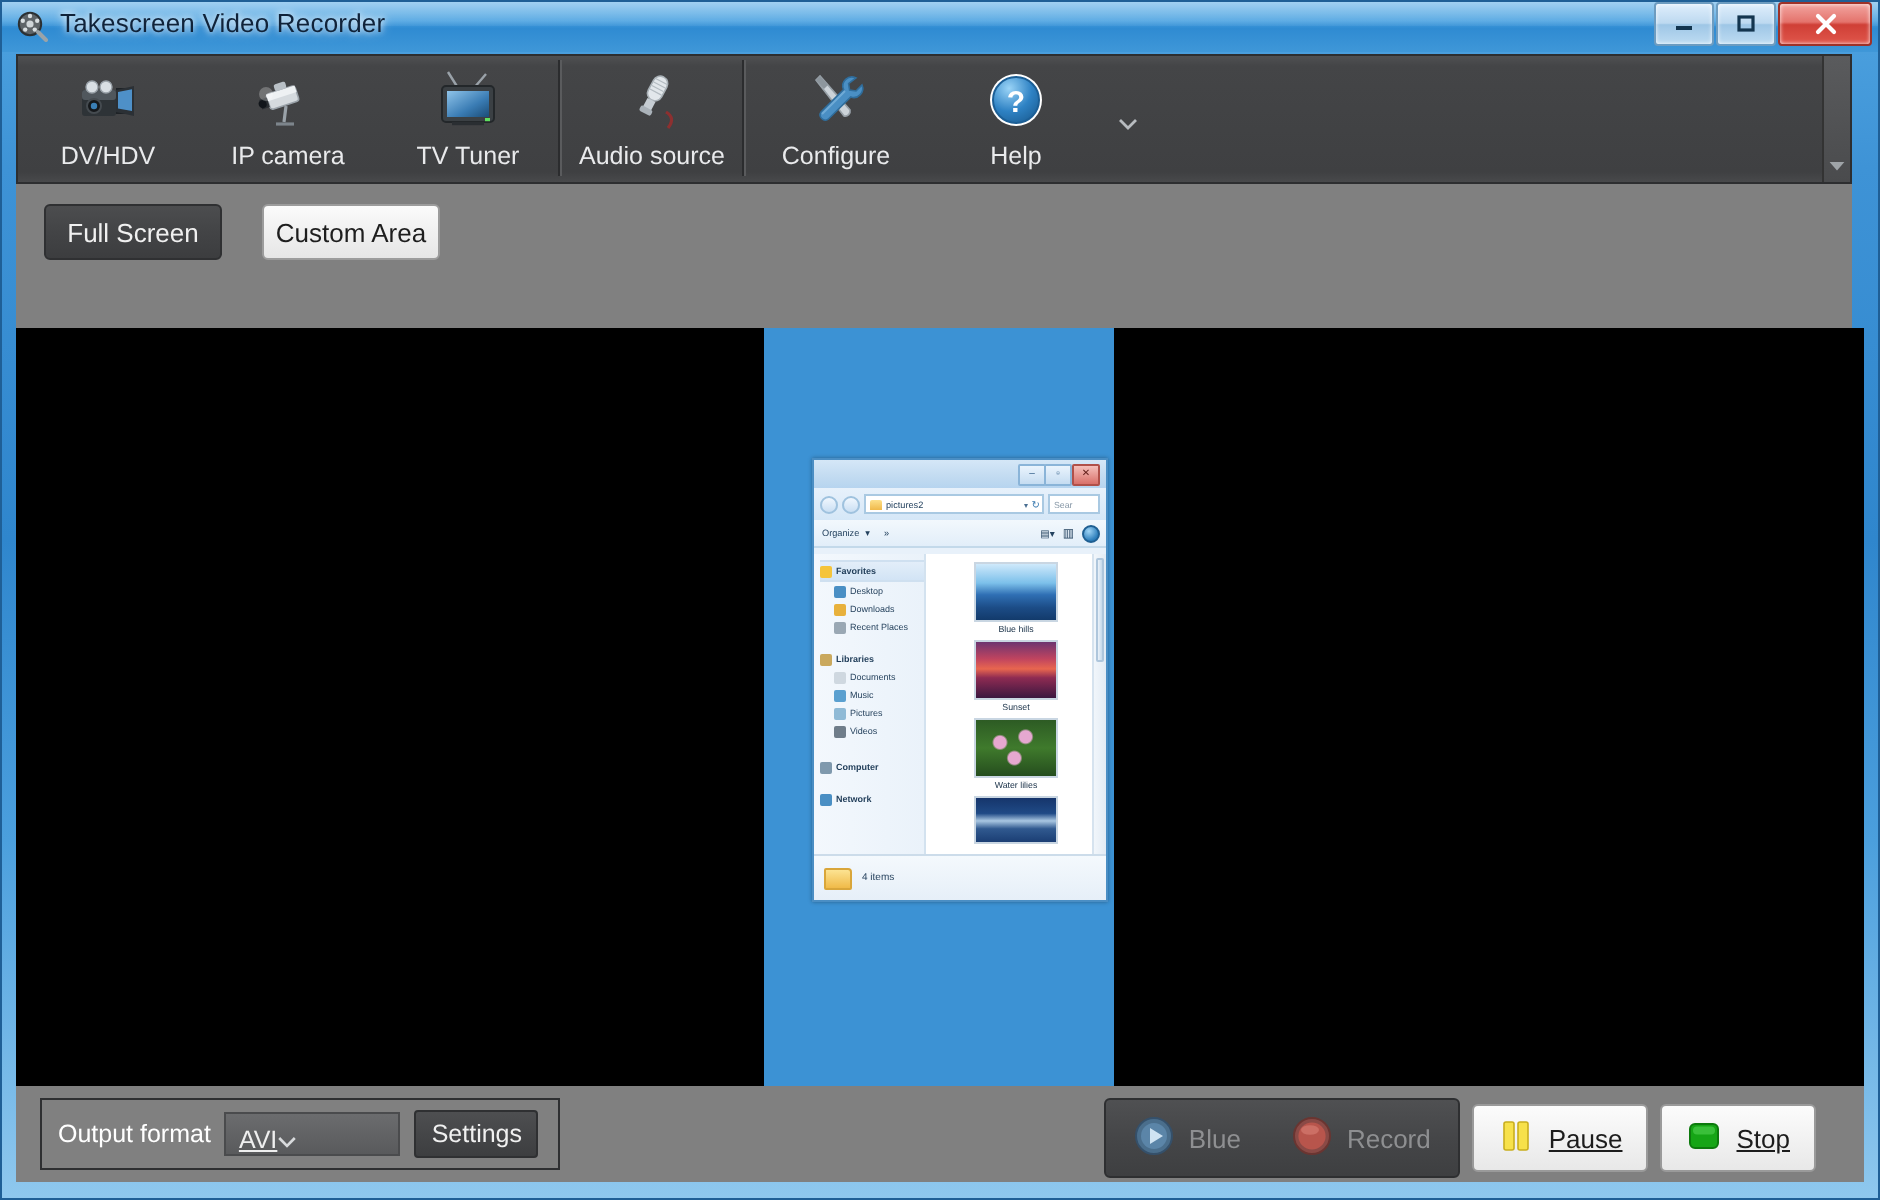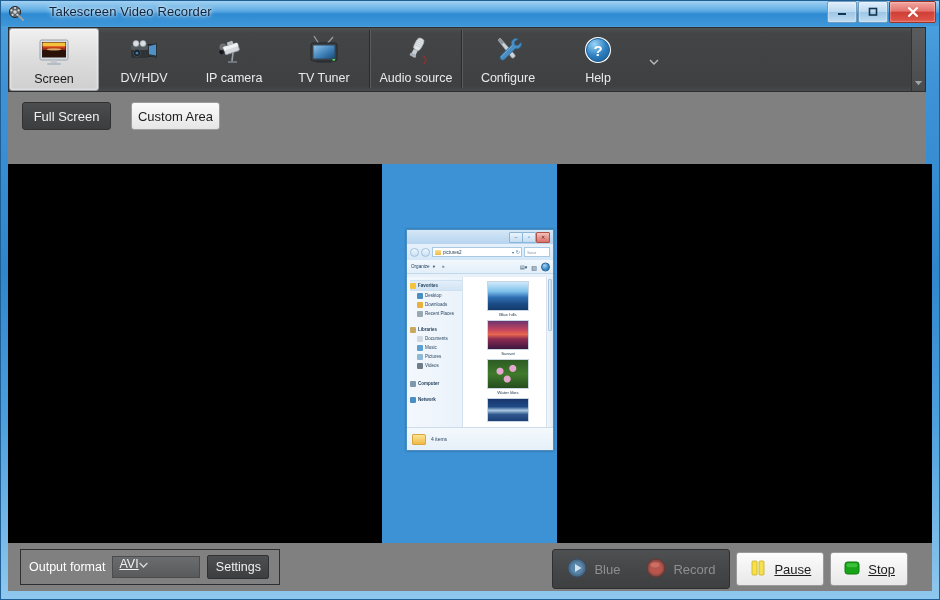--- a/index.html
+++ b/index.html
@@ -39,21 +39,20 @@
     position: absolute; left: 8px; top: 5px;
     width: 16px; height: 16px;
   }
   .title-text {
     position: absolute; left: 30px; top: 4px;
     font-size: 13px;
     color: #10233a;
     text-shadow: 0 0 3px rgba(255,255,255,0.95), 0 0 6px rgba(255,255,255,0.8);
     letter-spacing: 0.1px;
     white-space: nowrap;
-    margin-left: 19px;
   }
   .win-buttons {
     position: absolute; right: 4px; top: 1px;
     display: flex; gap: 1px;
   }
   .win-btn {
     width: 28px; height: 20px;
     border: 1px solid #6d9cc0;
     border-radius: 2px;
     background: linear-gradient(to bottom, #dfeefc 0%, #bdd9f0 48%, #9ec6e6 52%, #bedcf2 100%);
@@ -387,21 +386,21 @@
     gap: 7px;
   }
   .out-label { font-size: 12.5px; color: #ffffff; white-space: nowrap; }
   .out-combo {
     position: relative;
     width: 88px; height: 22px;
     background: linear-gradient(to bottom, #6b6c6e, #595a5c);
     border: 1px solid #4a4b4d;
     box-sizing: border-box;
     color: #efefef; font-size: 12.5px;
-    display: flex; align-items: flex-start;
+    display: flex; align-items: flex-end;
     padding-left: 6px;
     cursor: default;
     text-decoration: underline;
   }
   .settings-btn {
     width: 62px; height: 24px;
     background: linear-gradient(to bottom, #4e4f51 0%, #454648 50%, #3d3e40 100%);
     border: 1px solid #2f3032;
     border-radius: 2px;
     color: #f0f0f0; font-size: 12.5px;
@@ -483,36 +482,20 @@
           <path d="M3 2 L11 10 M11 2 L3 10" stroke="#ffffff" stroke-width="2.1" stroke-linecap="round"></path>
         </svg>
       </div>
     </div>
   </div>
 
   <div class="toolbar">
     <div class="tb-items">
 
 
-      <div class="tb-item selected">
-        <div class="tb-icon">
-          <svg width="34" height="34" viewBox="0 0 34 34">
-            <rect x="3" y="5" width="28" height="20" rx="1.5" fill="#d8dde2" stroke="#9aa2a9" stroke-width="1"></rect>
-            <rect x="5" y="7" width="24" height="15.5" fill="#1b1b1b"></rect>
-            <rect x="5.6" y="7.6" width="22.8" height="7" fill="#e0501f"></rect>
-            <rect x="5.6" y="7.6" width="22.8" height="3.6" fill="#f2c33c"></rect>
-            <rect x="5.6" y="12.6" width="22.8" height="3" fill="#9c2f14"></rect>
-            <rect x="5.6" y="15" width="22.8" height="7" fill="#2b1208"></rect>
-            <ellipse cx="17" cy="14.4" rx="7" ry="1.1" fill="#ffd98a" opacity="0.7"></ellipse>
-            <rect x="14" y="25" width="6" height="3" fill="#c2c8ce"></rect>
-            <rect x="10" y="28" width="14" height="2" rx="1" fill="#b4bbc2"></rect>
-          </svg>
-        </div>
-        <div class="tb-label">Screen</div>
-      </div>
 
       <div class="tb-item">
         <div class="tb-icon">
           <svg width="34" height="34" viewBox="0 0 34 34">
             <rect x="4" y="11" width="17" height="13" rx="1.5" fill="#2e3337"></rect>
             <rect x="4" y="11" width="17" height="5" rx="1.5" fill="#50575d"></rect>
             <circle cx="9" cy="9.5" r="3" fill="#d9dfe4" stroke="#9aa2a9" stroke-width="0.7"></circle>
             <circle cx="16" cy="9.5" r="3" fill="#d9dfe4" stroke="#9aa2a9" stroke-width="0.7"></circle>
             <rect x="21" y="10" width="9" height="13" fill="#1e2226"></rect>
             <path d="M21 11 L30 9 L30 24 L21 22 Z" fill="#2b3035"></path>

